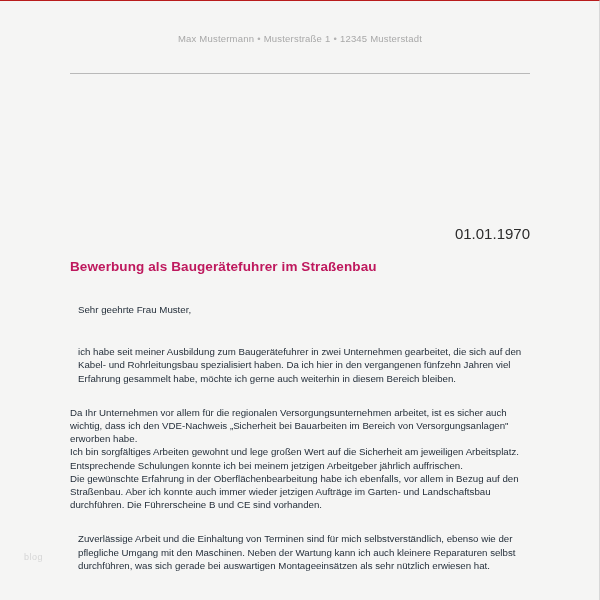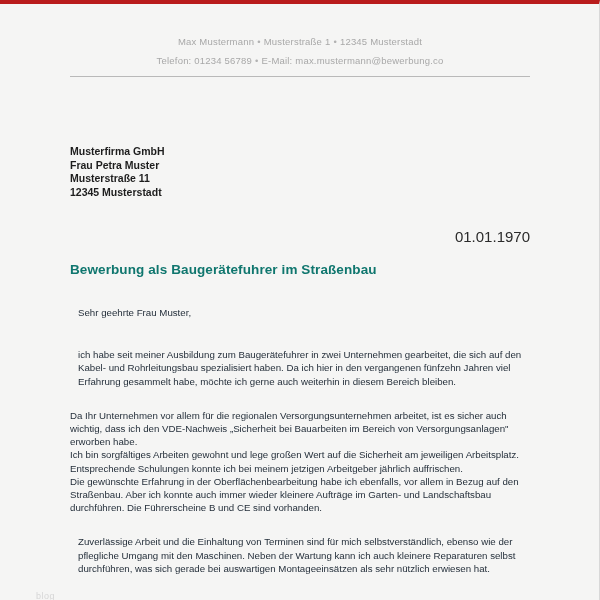--- a/index.html
+++ b/index.html
@@ -13,21 +13,21 @@
     font-family: "Liberation Sans", sans-serif;
     overflow: hidden;
   }
   .page {
     position: relative;
     width: 600px;
     height: 600px;
     box-sizing: border-box;
     background: #f4f4f3;
     border-right: 1px solid #d8d8d8;
-    border-top: 4px solid #b91c1c;
+    border-top: 1px solid #b91c1c;
   }
   .sheet {
     position: absolute;
     left: 0; top: 0;
     width: 599px;
     height: 600px;
     background: #f5f5f4;
   }
   
   .letterhead {
@@ -76,21 +76,21 @@
     font-size: 15px;
     color: #2b2b2b;
   }
   
   .subject {
     position: absolute;
     left: 70px;
     top: 258px;
     font-size: 13.5px;
     font-weight: bold;
-    color: #0f766e;
+    color: #be185d;
     letter-spacing: 0.1px;
     white-space: nowrap;
   }
   
   .body-text {
     position: absolute;
     left: 70px;
     top: 294px;
     width: 464px;
     font-size: 9.7px;
@@ -100,64 +100,54 @@
   .body-text p {
     margin: 8px;
     padding: 0;
   }
   .gap-salutation { height: 13px; }
   .gap-para { height: 13px; }
   .block p { margin: 0; }
   
   .watermark {
     position: absolute;
-    left: 36px;
+    left: 24px;
     top: 551px;
     font-size: 9px;
     color: #d6d6d6;
     letter-spacing: 0.5px;
-    margin-top: 36px;
   }
 </style>
 </head>
 <body>
 
 <div class="page">
   <div class="sheet">
 
     <div class="letterhead">
       <div class="letterhead-line">
         <span>Max Mustermann</span><span class="sep">•</span><span>Musterstraße 1</span><span class="sep">•</span><span>12345 Musterstadt</span>
       </div>
-      <div class="letterhead-line">
-        <span>Telefon: 01234 56789</span><span class="sep">•</span><span>E-Mail: max.mustermann@bewerbung.co</span>
-      </div>
     </div>
     <div class="rule"></div>
 
-    <div class="recipient">
-      <div>Musterfirma GmbH</div>
-      <div>Frau Petra Muster</div>
-      <div>Musterstraße 11</div>
-      <div>12345 Musterstadt</div>
-    </div>
 
     <div class="date">01.01.1970</div>
 
     <div class="subject">Bewerbung als Baugerätefuhrer im Straßenbau</div>
 
     <div class="body-text">
       <p>Sehr geehrte Frau Muster,</p>
       <div class="gap-salutation"></div>
       <p>ich habe seit meiner Ausbildung zum Baugerätefuhrer in zwei Unternehmen gearbeitet, die sich auf den Kabel- und Rohrleitungsbau spezialisiert haben. Da ich hier in den vergangenen fünfzehn Jahren viel Erfahrung gesammelt habe, möchte ich gerne auch weiterhin in diesem Bereich bleiben.</p>
       <div class="gap-para"></div>
       <div class="block">
         <p>Da Ihr Unternehmen vor allem für die regionalen Versorgungsunternehmen arbeitet, ist es sicher auch wichtig, dass ich den VDE-Nachweis „Sicherheit bei Bauarbeiten im Bereich von Versorgungsanlagen" erworben habe.</p>
         <p>Ich bin sorgfältiges Arbeiten gewohnt und lege großen Wert auf die Sicherheit am jeweiligen Arbeitsplatz. Entsprechende Schulungen konnte ich bei meinem jetzigen Arbeitgeber jährlich auffrischen.</p>
-        <p>Die gewünschte Erfahrung in der Oberflächenbearbeitung habe ich ebenfalls, vor allem in Bezug auf den Straßenbau. Aber ich konnte auch immer wieder kleinere Aufträge im Garten- und Landschaftsbau durchführen. Die Führerscheine B und CE sind vorhanden.</p>
+        <p>Die gewünschte Erfahrung in der Oberflächenbearbeitung habe ich ebenfalls, vor allem in Bezug auf den Straßenbau. Aber ich konnte auch immer wieder jetzigen Aufträge im Garten- und Landschaftsbau durchführen. Die Führerscheine B und CE sind vorhanden.</p>
       </div>
       <div class="gap-para"></div>
       <p>Zuverlässige Arbeit und die Einhaltung von Terminen sind für mich selbstverständlich, ebenso wie der pflegliche Umgang mit den Maschinen. Neben der Wartung kann ich auch kleinere Reparaturen selbst durchführen, was sich gerade bei auswartigen Montageeinsätzen als sehr nützlich erwiesen hat.</p>
       <div class="gap-para"></div>
       <p>Ich freue mich, wenn meine Bewerbung Ihr Interesse bleiben hat.</p>
     </div>
 
     <div class="watermark">blog</div>
 
   </div>

